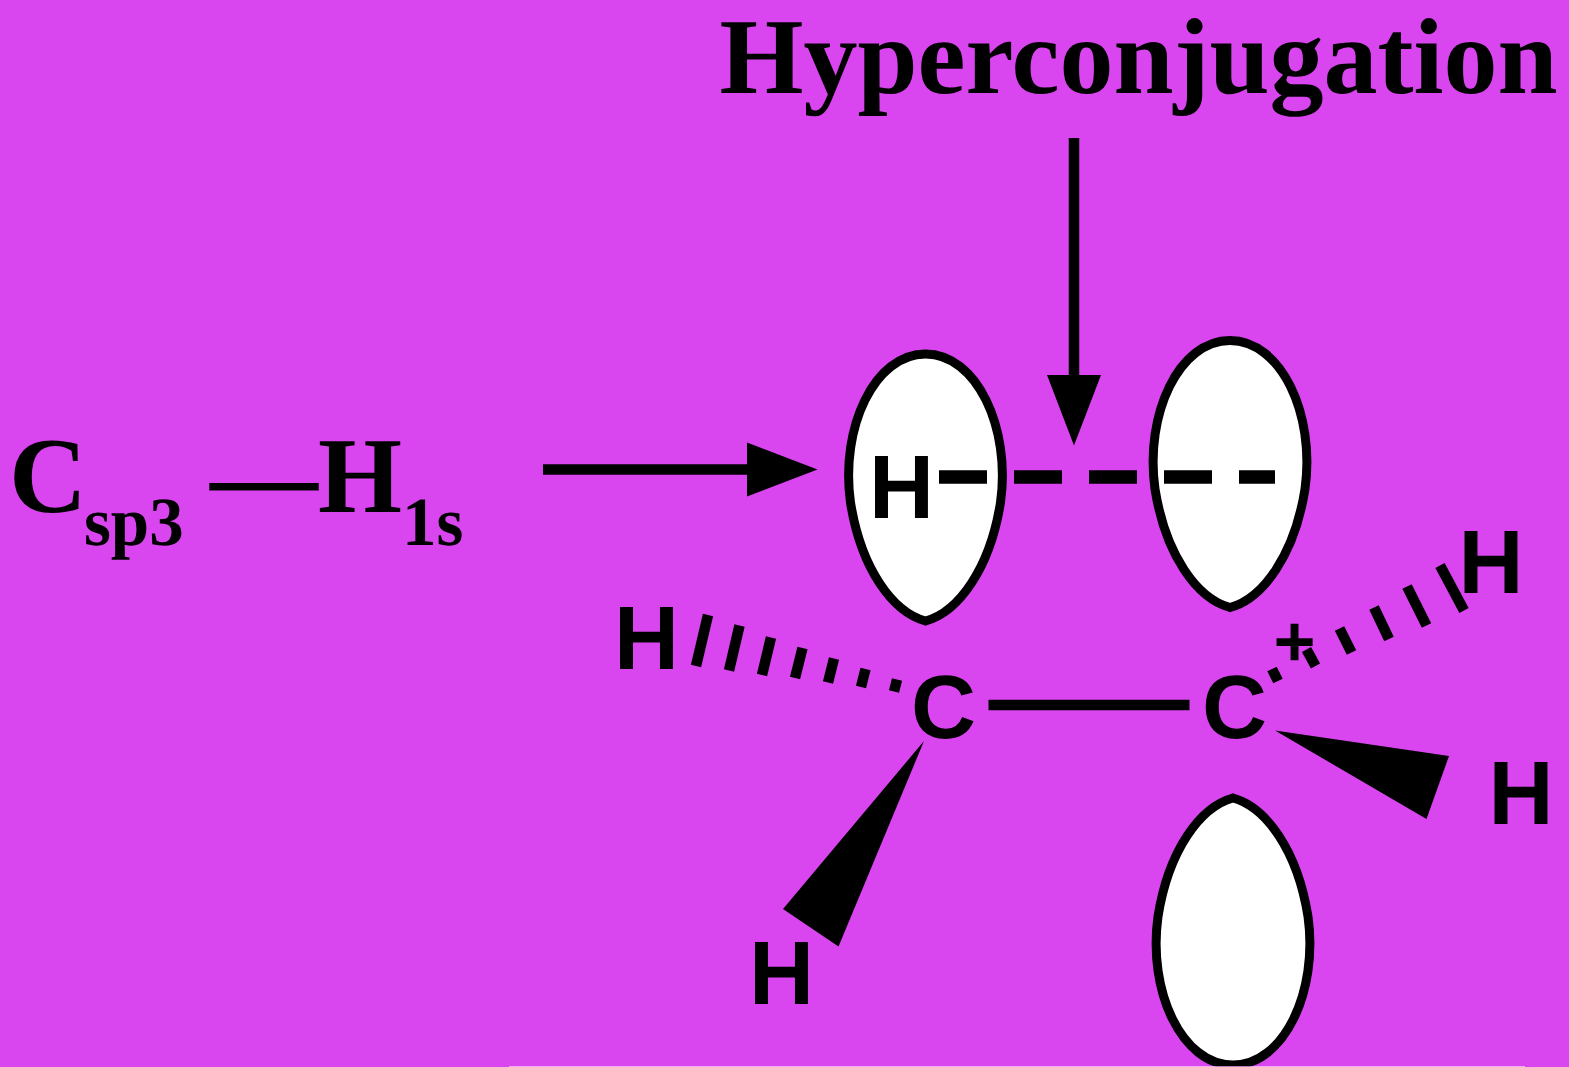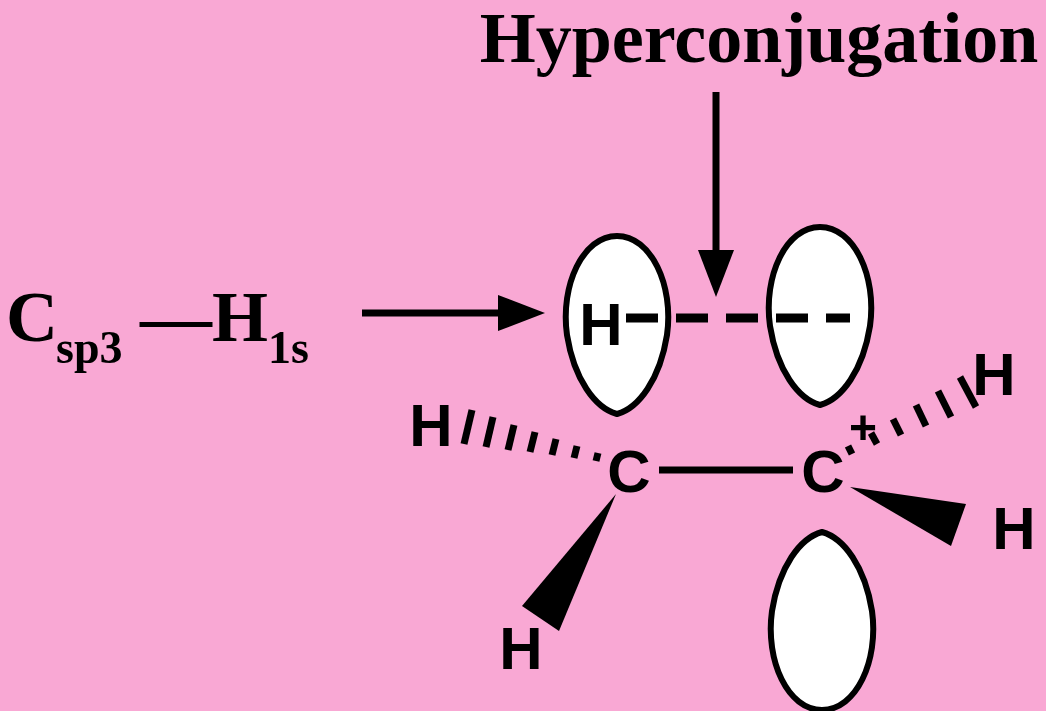--- a/index.html
+++ b/index.html
@@ -3,21 +3,21 @@
 <meta charset="utf-8">
 <style>
   html, body {
     margin: 0;
     padding: 0;
     background: #ffffff;
   }
   .canvas {
     width: 1046px;
     height: 711px;
-    background: #f9a8d4;
+    background: #d946ef;
     position: relative;
     overflow: hidden;
   }
   svg { display: block; }
   text { fill: #000000; }
   .serif { font-family: "Liberation Serif", serif; font-weight: bold; }
   .sans  { font-family: "Liberation Sans", sans-serif; font-weight: bold; }
   .ink-line   { stroke: #000000; fill: none; }
   .ink-fill   { fill: #000000; stroke: none; }
   .lobe       { fill: #ffffff; stroke: #000000; stroke-width: 6; }

